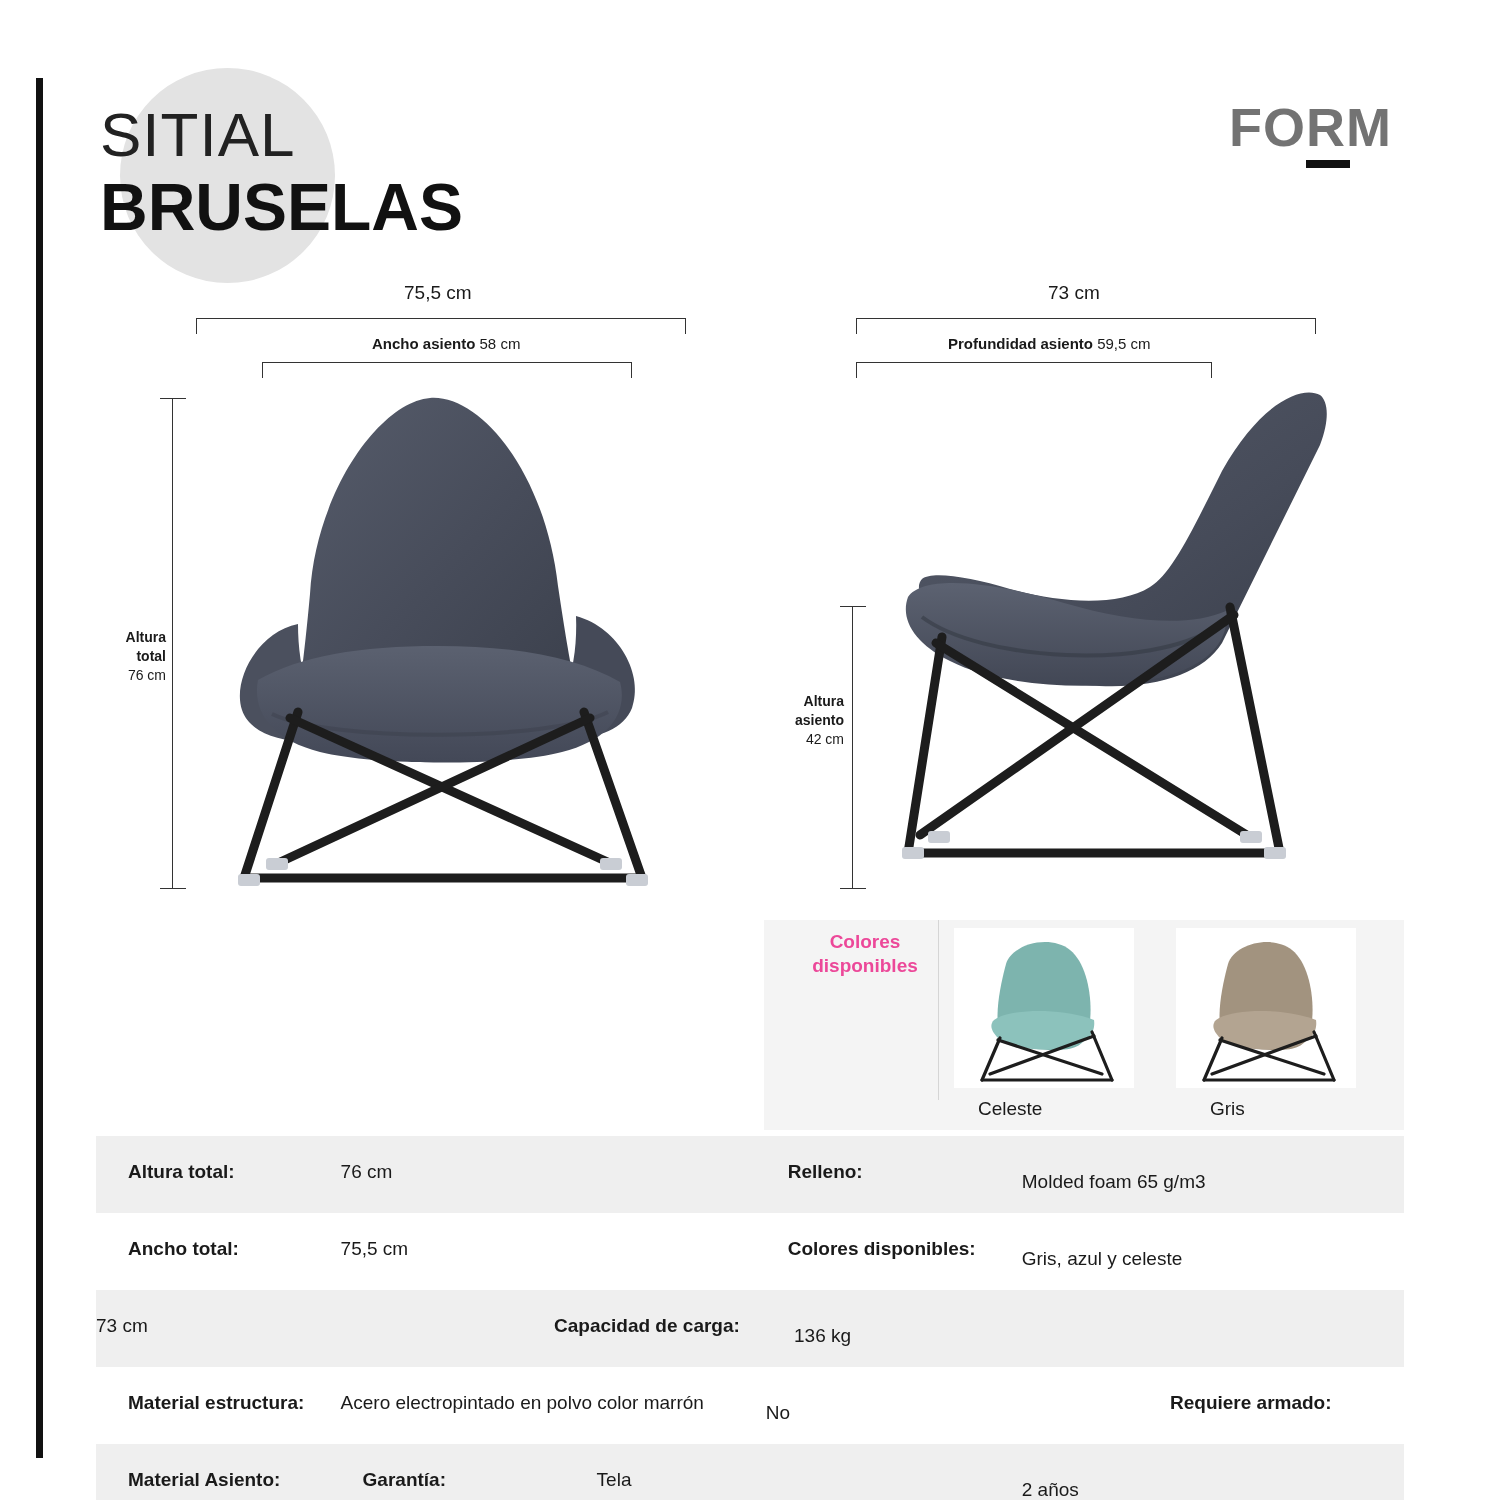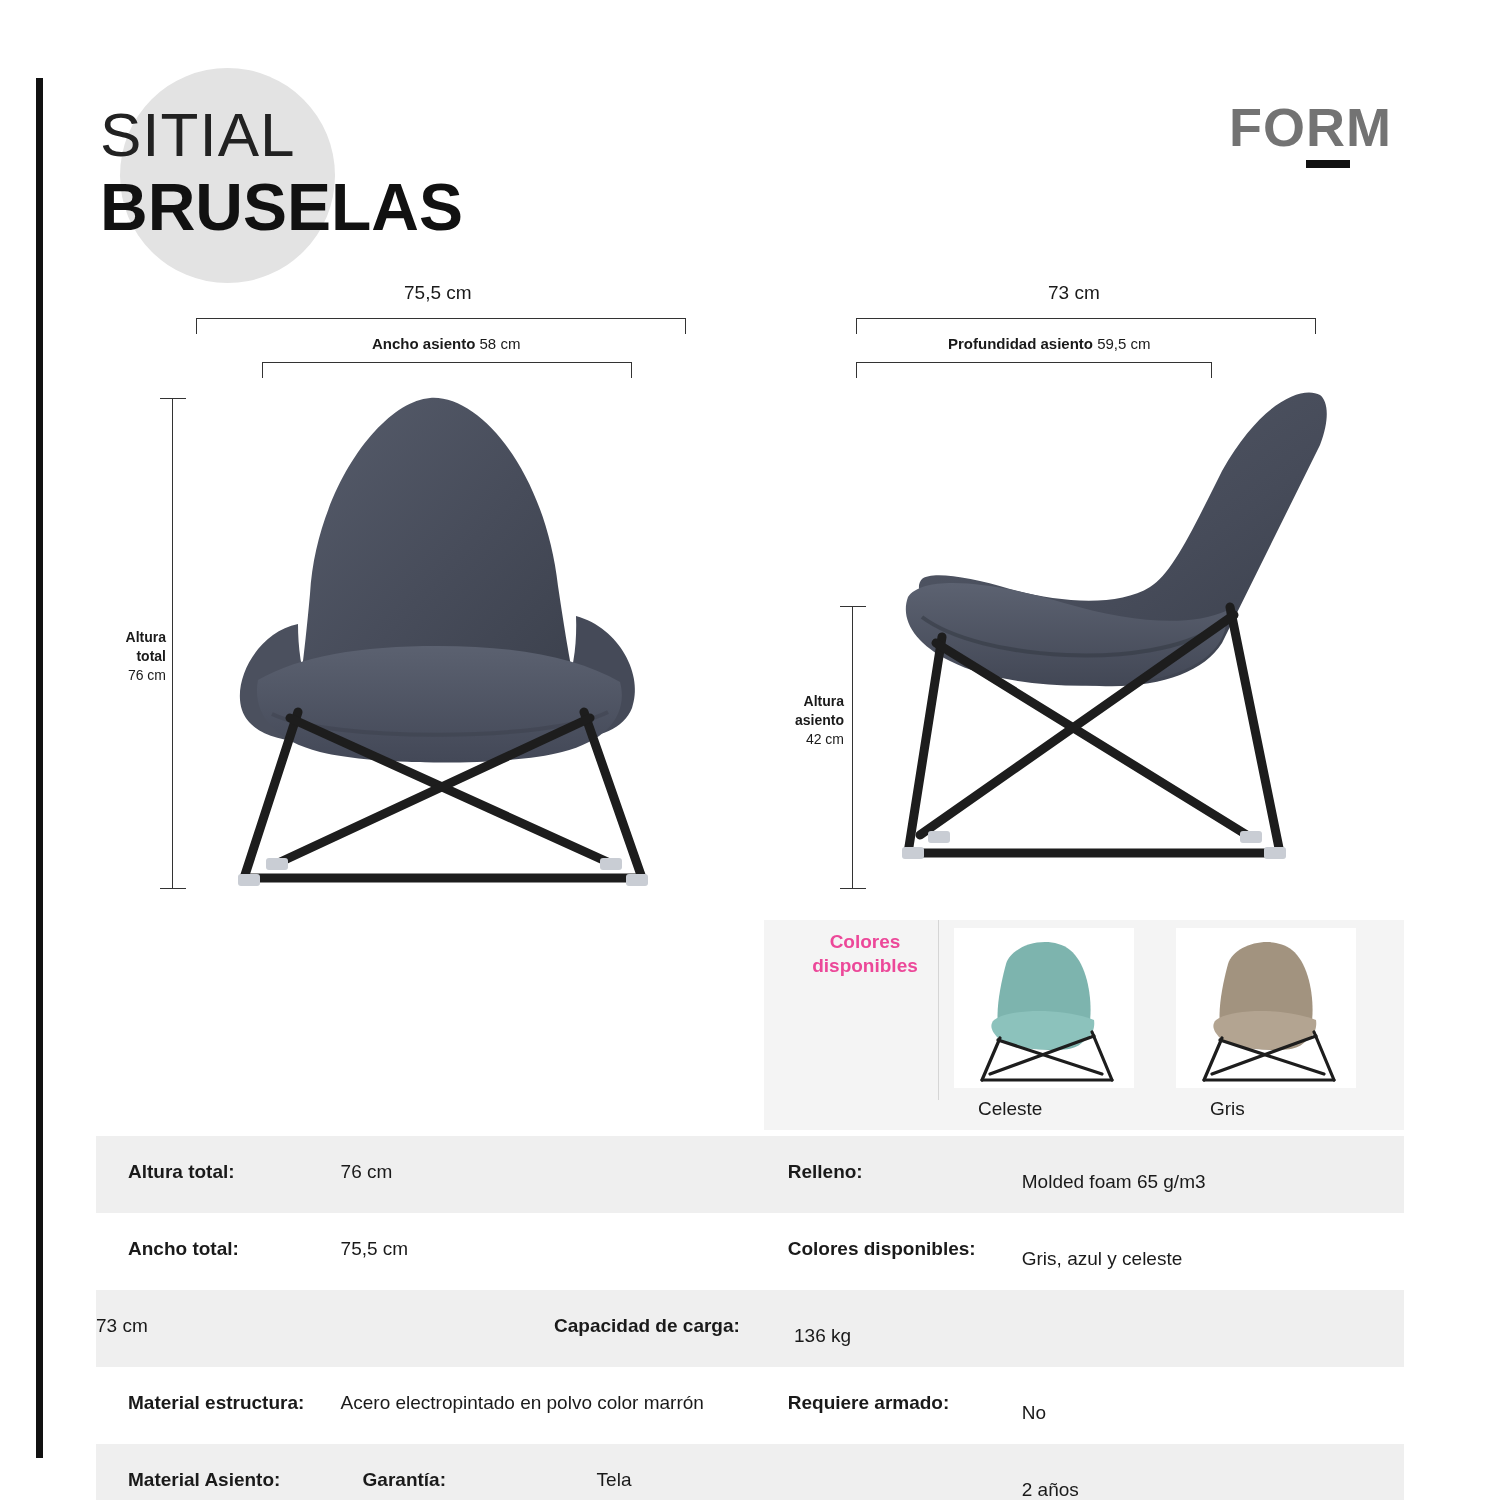--- a/index.html
+++ b/index.html
@@ -285,22 +285,22 @@
 
   <div class="spec-row alt">
     <div class="cell c-value">73 cm</div>
     <div class="cell c-label2">Capacidad de carga:</div>
     <div class="cell c-value2">136 kg</div>
   </div>
 
   <div class="spec-row plain">
     <div class="cell c-label-wide">Material estructura:</div>
     <div class="cell c-value">Acero electropintado en polvo color marrón</div>
+    <div class="cell c-value2">No</div>
     <div class="cell c-label2">Requiere armado:</div>
-    <div class="cell c-value2">No</div>
   </div>
 
   <div class="spec-row alt">
     <div class="cell c-label">Material Asiento:</div>
     <div class="cell c-label2">Garantía:</div>
     <div class="cell c-value">Tela</div>
     <div class="cell c-value2">2 años</div>
   </div>
 
 </div>

